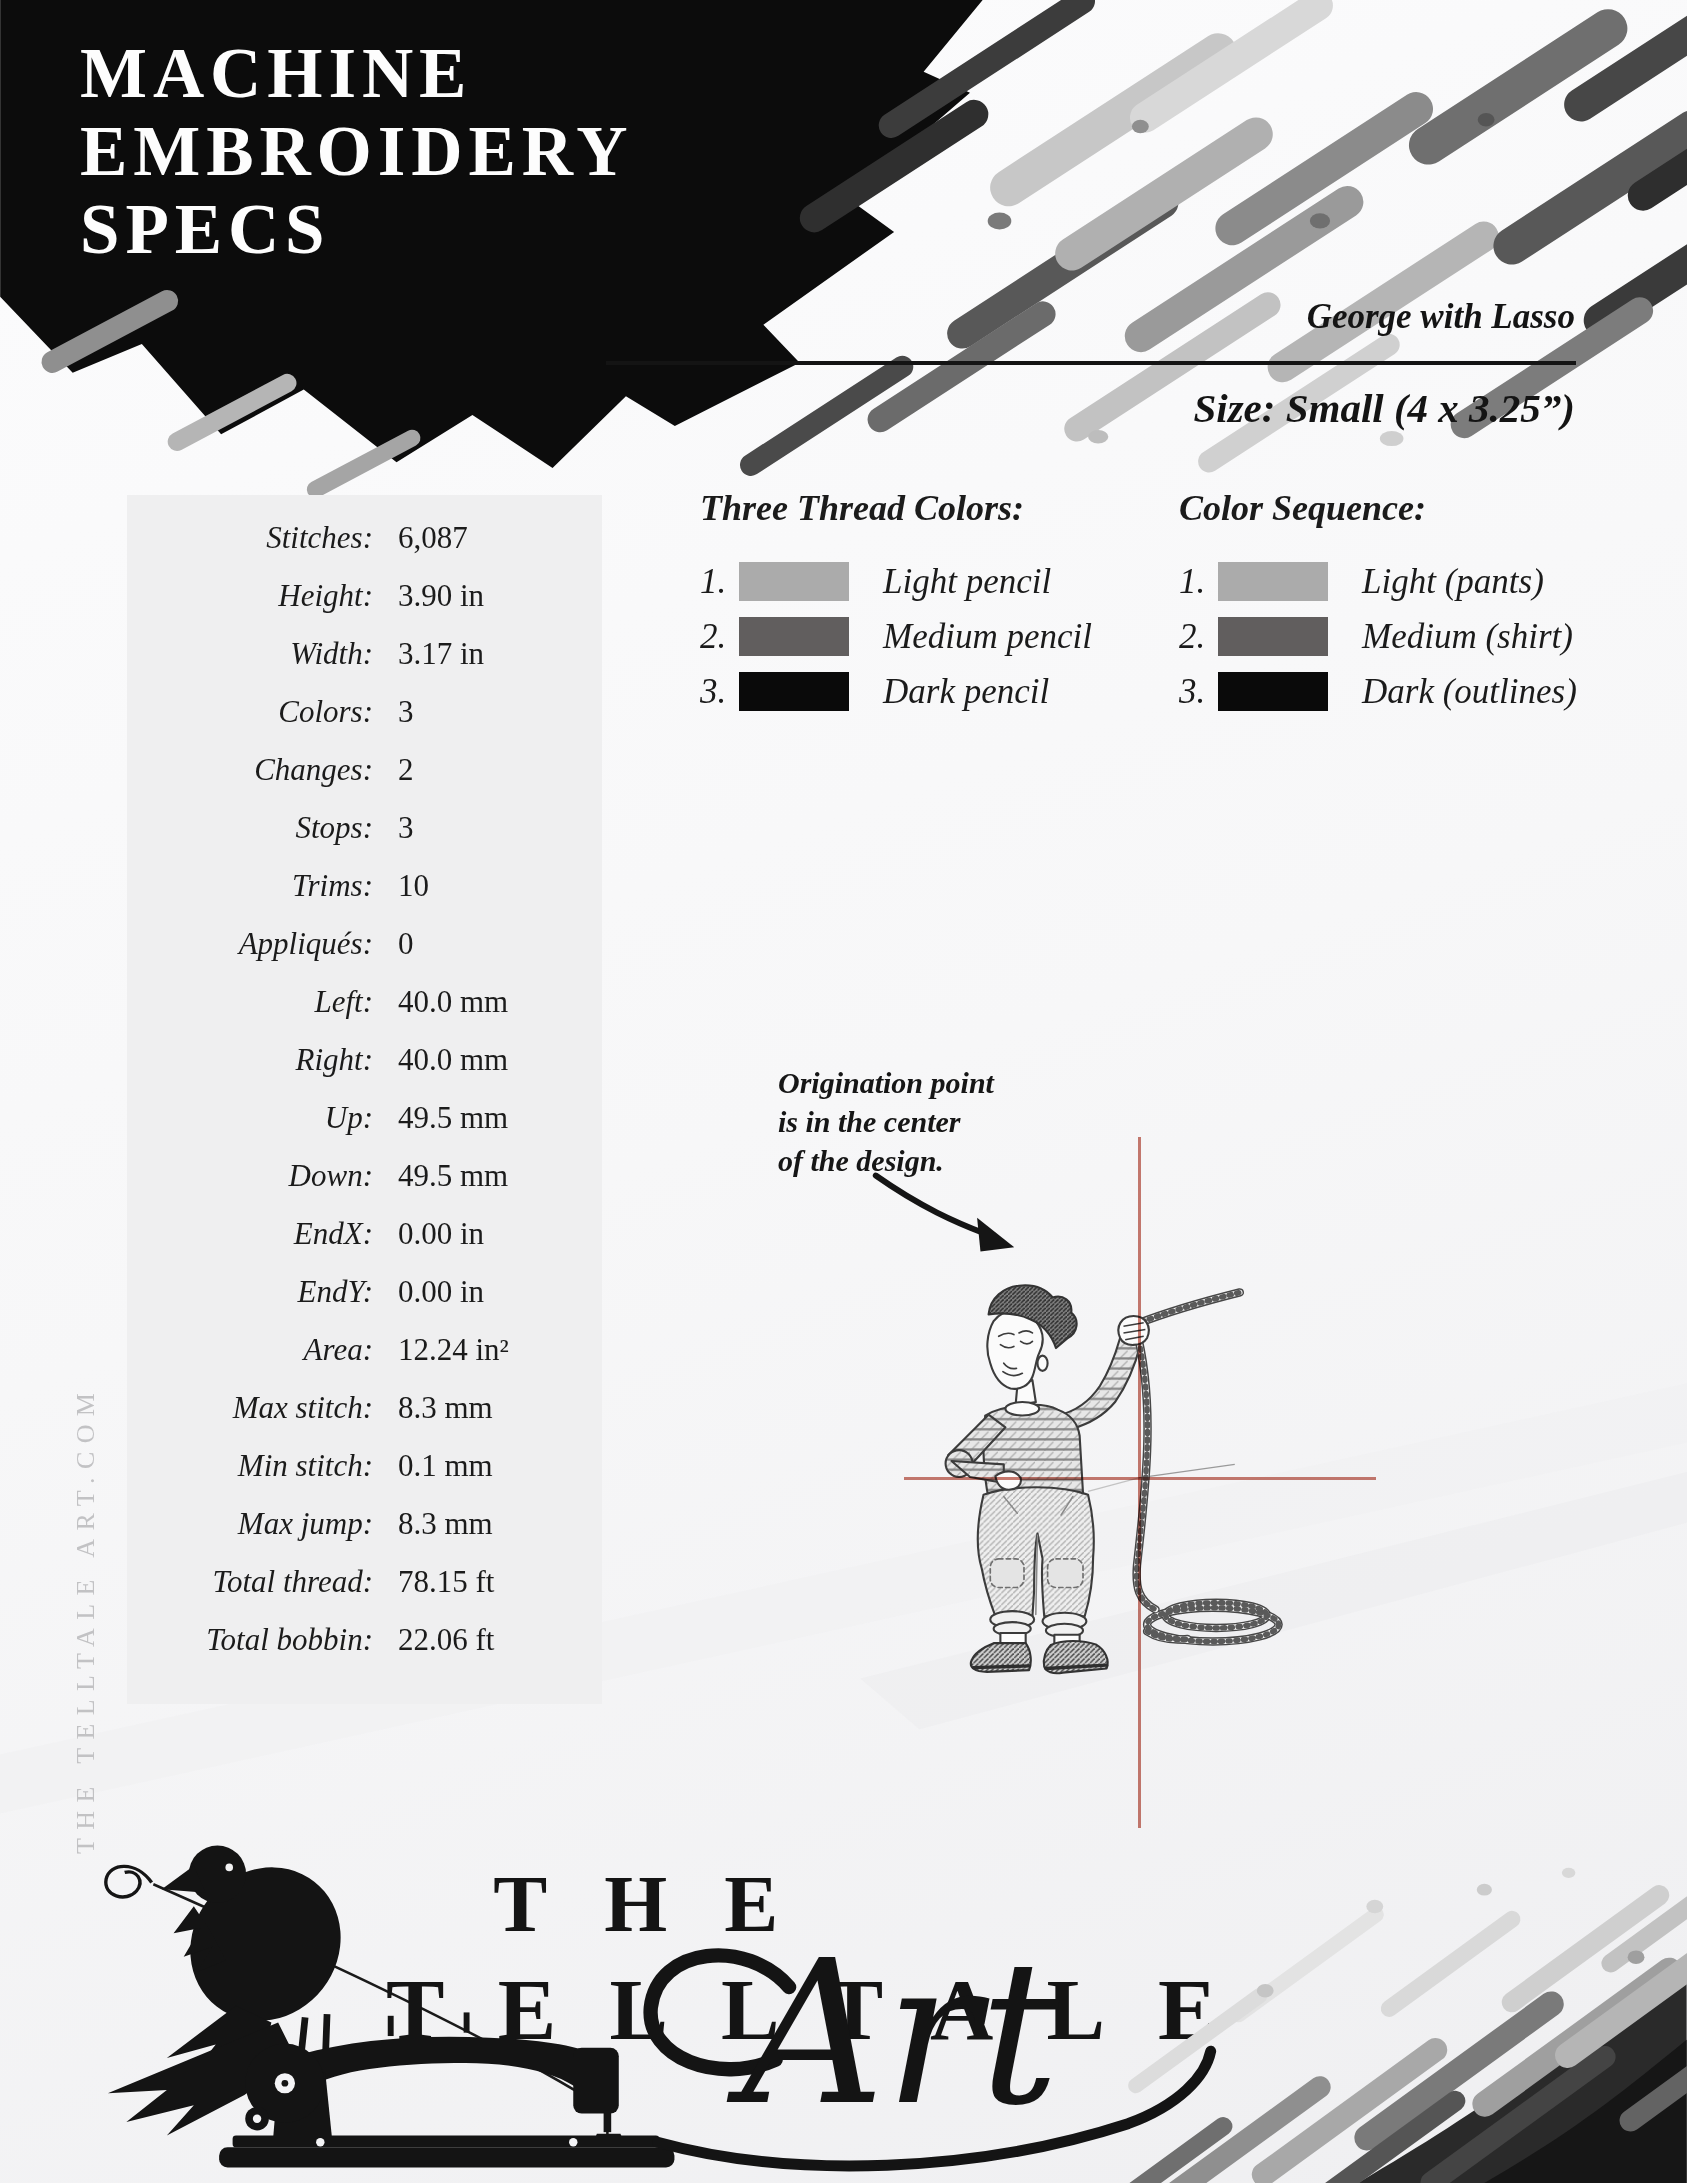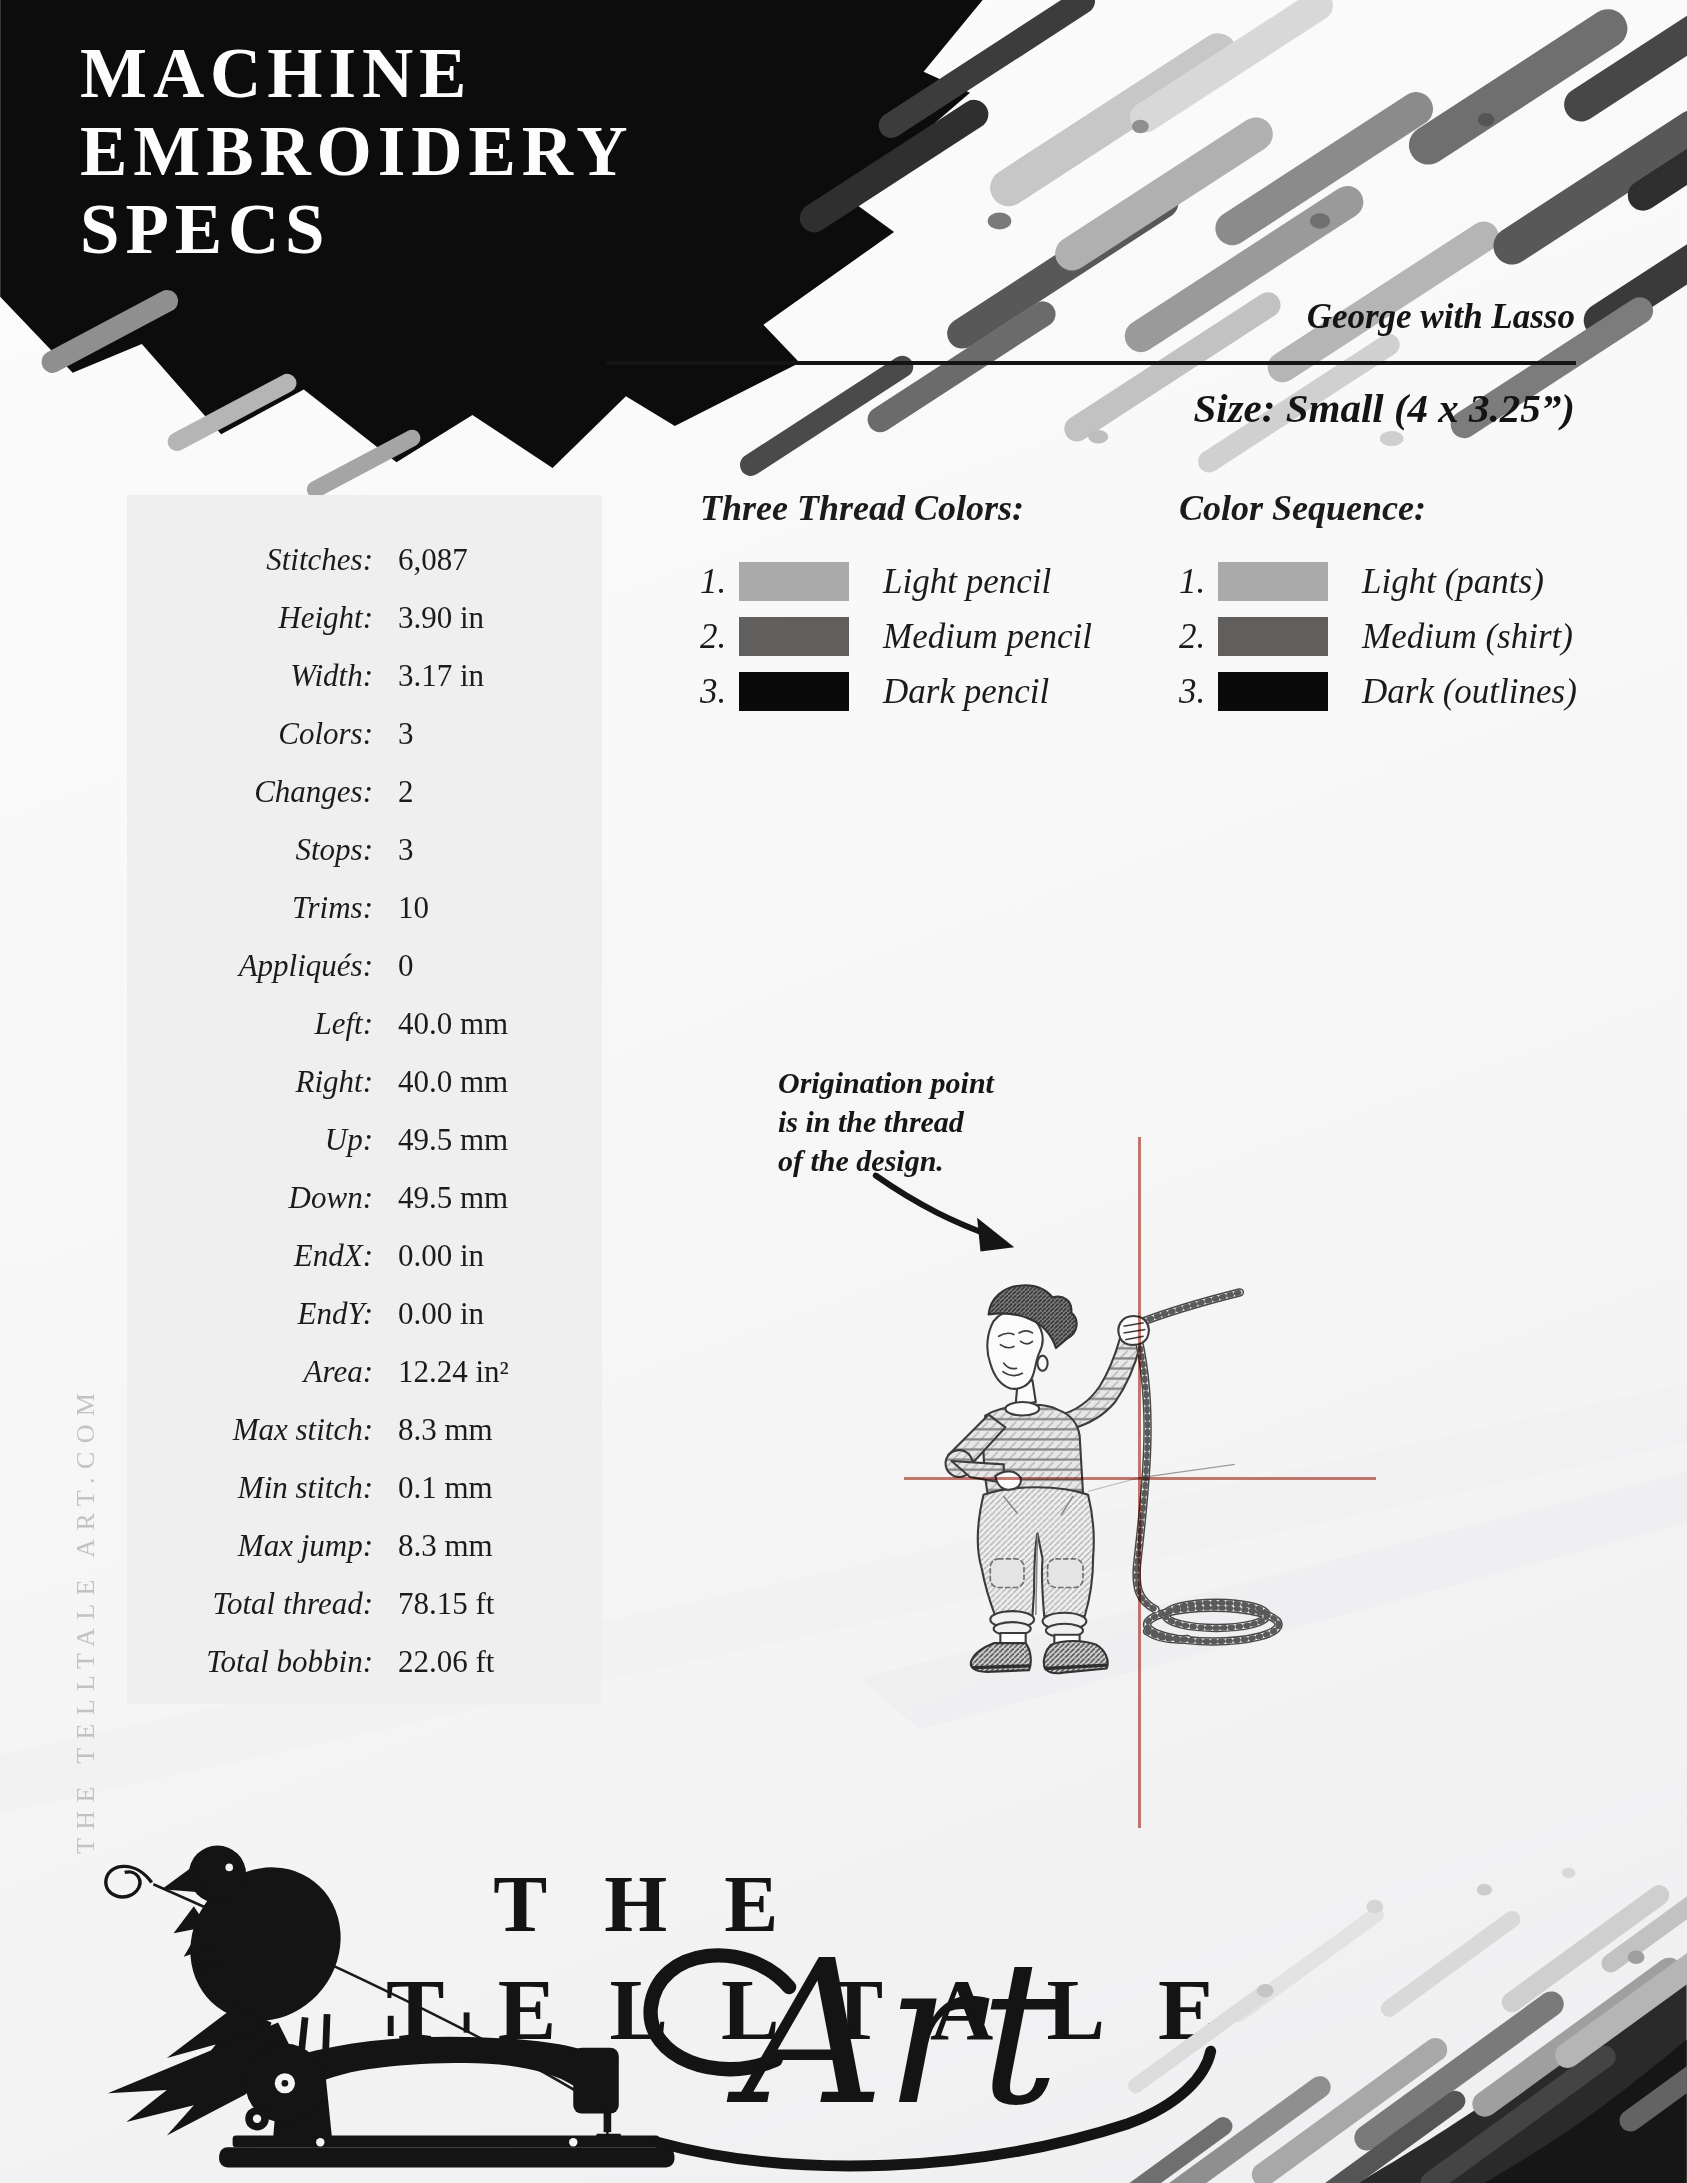--- a/index.html
+++ b/index.html
@@ -16,21 +16,21 @@
   
   .design-name{position:absolute;right:112px;top:297px;font-size:35px;
     font-style:italic;font-weight:700;color:#141414;white-space:nowrap;}
   .header-rule{position:absolute;left:606px;top:361px;width:970px;height:4.2px;background:#141414;}
   .size-label{position:absolute;right:112px;top:384px;font-size:41px;
     font-style:italic;font-weight:700;color:#141414;white-space:nowrap;}
 
   
   .spec-panel{position:absolute;left:127px;top:495px;width:475px;height:1209px;background:#efeff0;}
   .spec-rows{padding-top:25px;}
-  .spec-row{display:flex;align-items:flex-end;height:58px;font-size:31px;}
+  .spec-row{display:flex;align-items:flex-start;height:58px;font-size:31px;}
   .spec-label{width:246px;text-align:right;font-style:italic;}
   .spec-value{margin-left:25px;white-space:nowrap;}
 
   
   .color-section{position:absolute;top:486px;}
   #thread-section{left:700px;}
   #sequence-section{left:1179px;}
   .section-heading{font-size:36px;font-style:italic;line-height:44px;margin:0 0 32px 0;}
   .color-item{display:flex;align-items:center;height:39px;margin-bottom:16px;
     font-size:35px;font-style:italic;}
@@ -225,21 +225,21 @@
         <div class="color-item">
           <span class="color-num">3.</span>
           <span class="color-swatch" style="background: rgb(10, 10, 10);"></span>
           <span>Dark (outlines)</span>
         </div>
       </div>
   </div>
 
   <div class="orig-note">
     <div>Origination point</div>
-    <div>is in the thread</div>
+    <div>is in the center</div>
     <div>of the design.</div>
   </div>
   <svg class="abs" style="left:869px;top:1167px" width="152" height="93" viewBox="0 0 180 110">
     <path d="M8,10 C62,48 104,66 138,79" fill="none" stroke="#151515" stroke-width="7" stroke-linecap="round"></path>
     <polygon points="128,60 172,95 132,100" fill="#151515"></polygon>
   </svg>
 
   <svg class="abs" style="left:877px;top:1198px" width="439" height="489" viewBox="0 0 520 580">
     <defs>
       <pattern id="shirtPat" width="11" height="12" patternUnits="userSpaceOnUse">

